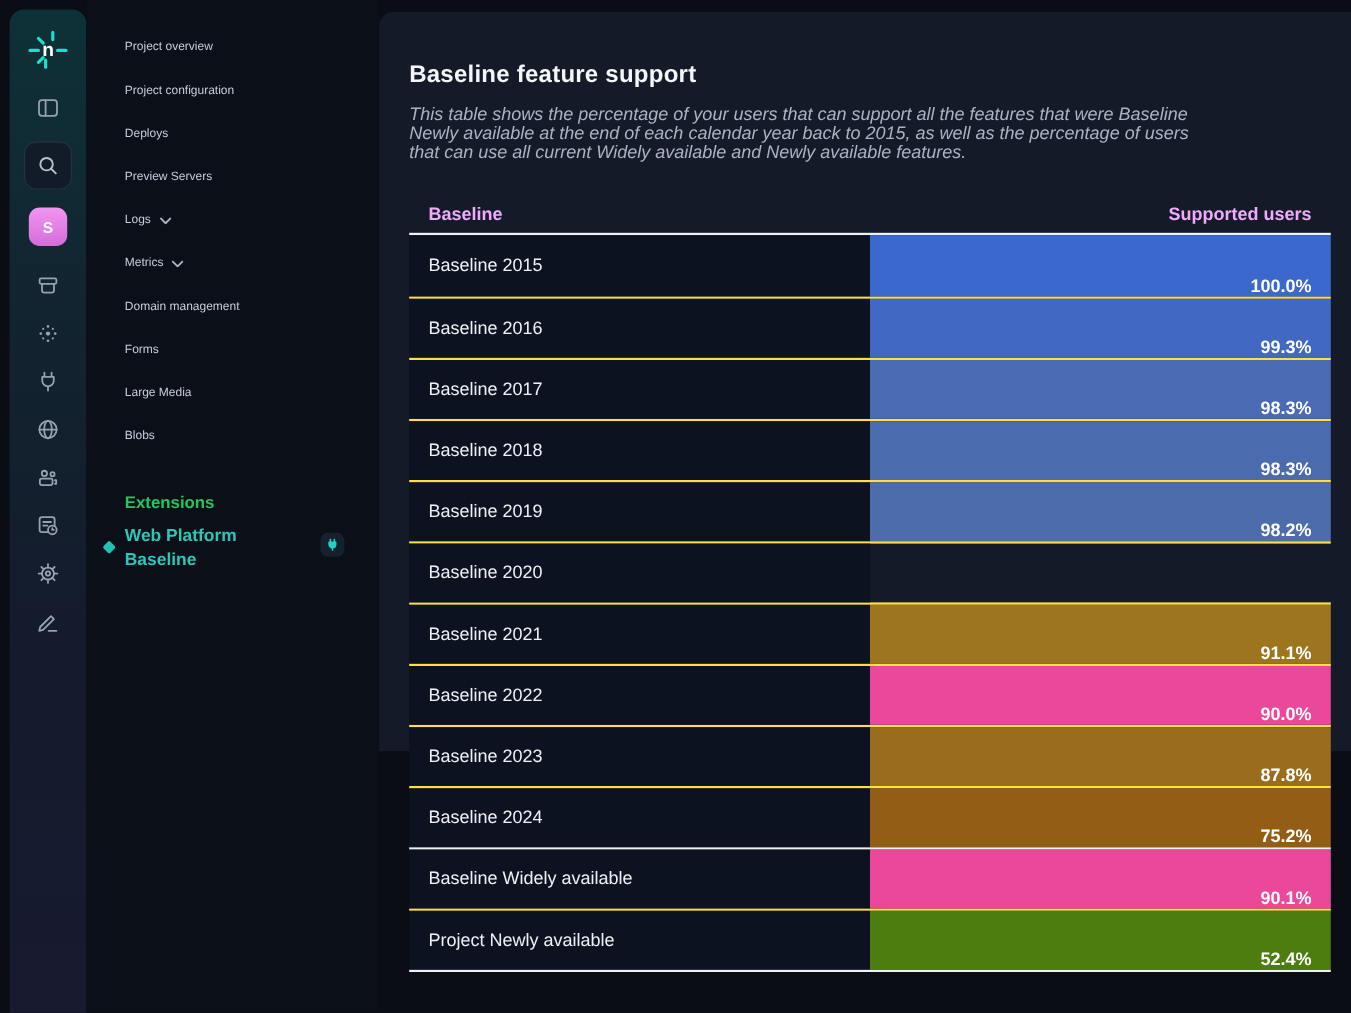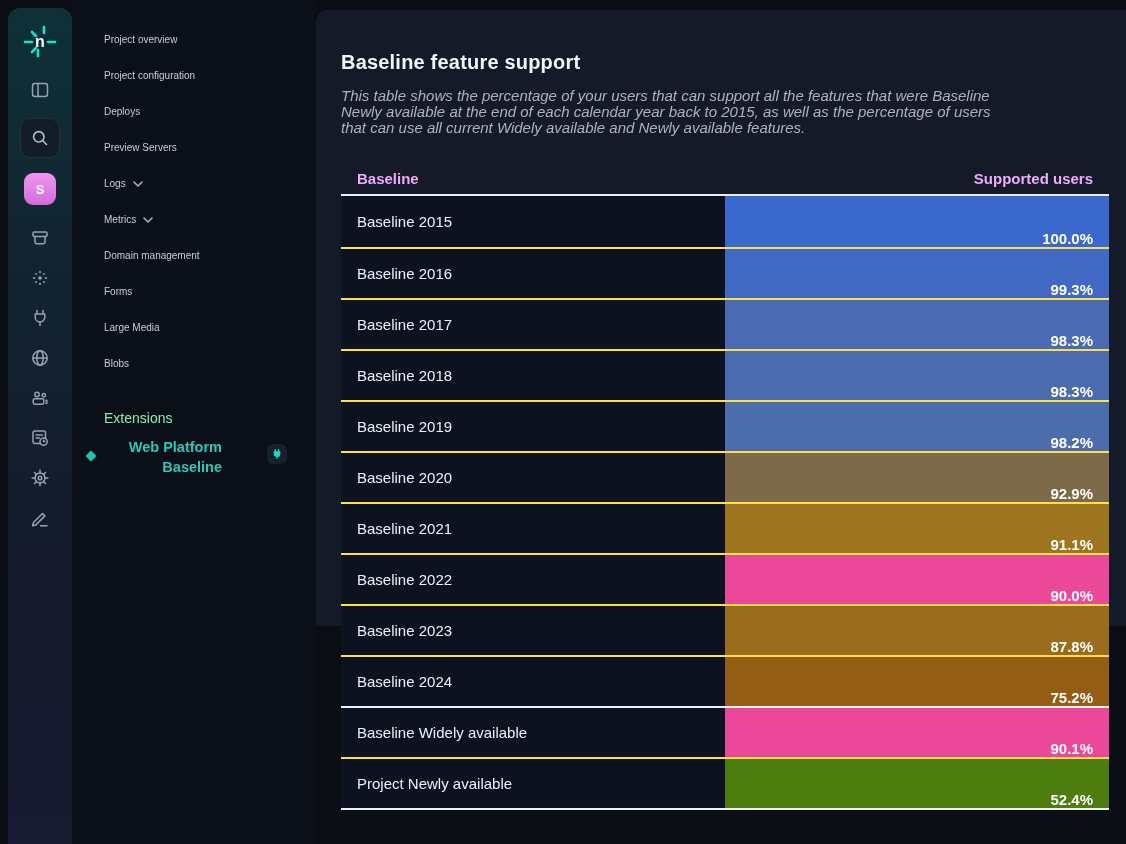--- a/index.html
+++ b/index.html
@@ -16,22 +16,22 @@
   .avatar { width:32px; height:32px; border-radius:9px; background:linear-gradient(180deg,#f095f1 0%,#d46cdb 100%);
             color:#fff; font-size:13px; font-weight:700; display:flex; align-items:center; justify-content:center; }
 
   
   .sidebar { position:absolute; left:72px; top:0; width:244px; height:844px; background:#0b0f18; padding:27px 0 0 32px; }
   .menu { list-style:none; }
   .menu li { height:24px; margin-bottom:12px; display:flex; align-items:center; gap:7px;
              font-size:10px; color:#c6cedb; cursor:pointer; white-space:nowrap; }
   .menu li svg { margin-top:2px; }
   .ext-heading { margin-top:31px; height:24px; display:flex; align-items:center;
-                 font-size:14px; font-weight:400; color:#86efac; }
-  .ext-item { position:relative; margin-top:7px; display:flex; align-items:flex-start; cursor:pointer;text-align:right; }
+                 font-size:14px; font-weight:700; color:#22c55e; }
+  .ext-item { position:relative; margin-top:7px; display:flex; align-items:flex-start; cursor:pointer; }
   .diamond { position:absolute; left:-17px; top:15px; width:8px; height:8px; background:#1fc3b4; border-radius:1.5px; transform:rotate(45deg); }
   .ext-label { width:118px; font-size:14.5px; font-weight:700; line-height:20px; color:#2bc8b9; }
   .ext-badge { position:absolute; left:163px; top:7px; width:20px; height:20px; border-radius:6px;
                background:#15222e; display:flex; align-items:center; justify-content:center; }
 
   
   .card { position:absolute; left:316px; top:10px; width:810px; height:616px;
           background:#151a29; border-radius:12px 0 0 0; padding:41px 17px 0 25px; }
   .card h1 { font-size:20px; font-weight:700; color:#f4f7fa; letter-spacing:.2px; }
   .desc { margin-top:14px; max-width:658px; font-size:15px; line-height:16px; color:#a9b3c2;font-style:italic; }
@@ -252,23 +252,20 @@
         </div>
       </div>
       <div class="row">
         <div class="cell-label">Baseline 2019</div>
         <div class="cell-bar" style="background: rgb(77, 108, 172);">
           <span>98.2%</span>
         </div>
       </div>
       <div class="row">
         <div class="cell-label">Baseline 2020</div>
-        <div class="cell-bar" style="background: rgb(125, 106, 72);">
-          <span>92.9%</span>
-        </div>
       </div>
       <div class="row">
         <div class="cell-label">Baseline 2021</div>
         <div class="cell-bar" style="background: rgb(157, 117, 31);">
           <span>91.1%</span>
         </div>
       </div>
       <div class="row">
         <div class="cell-label">Baseline 2022</div>
         <div class="cell-bar" style="background: #ec4899;">

